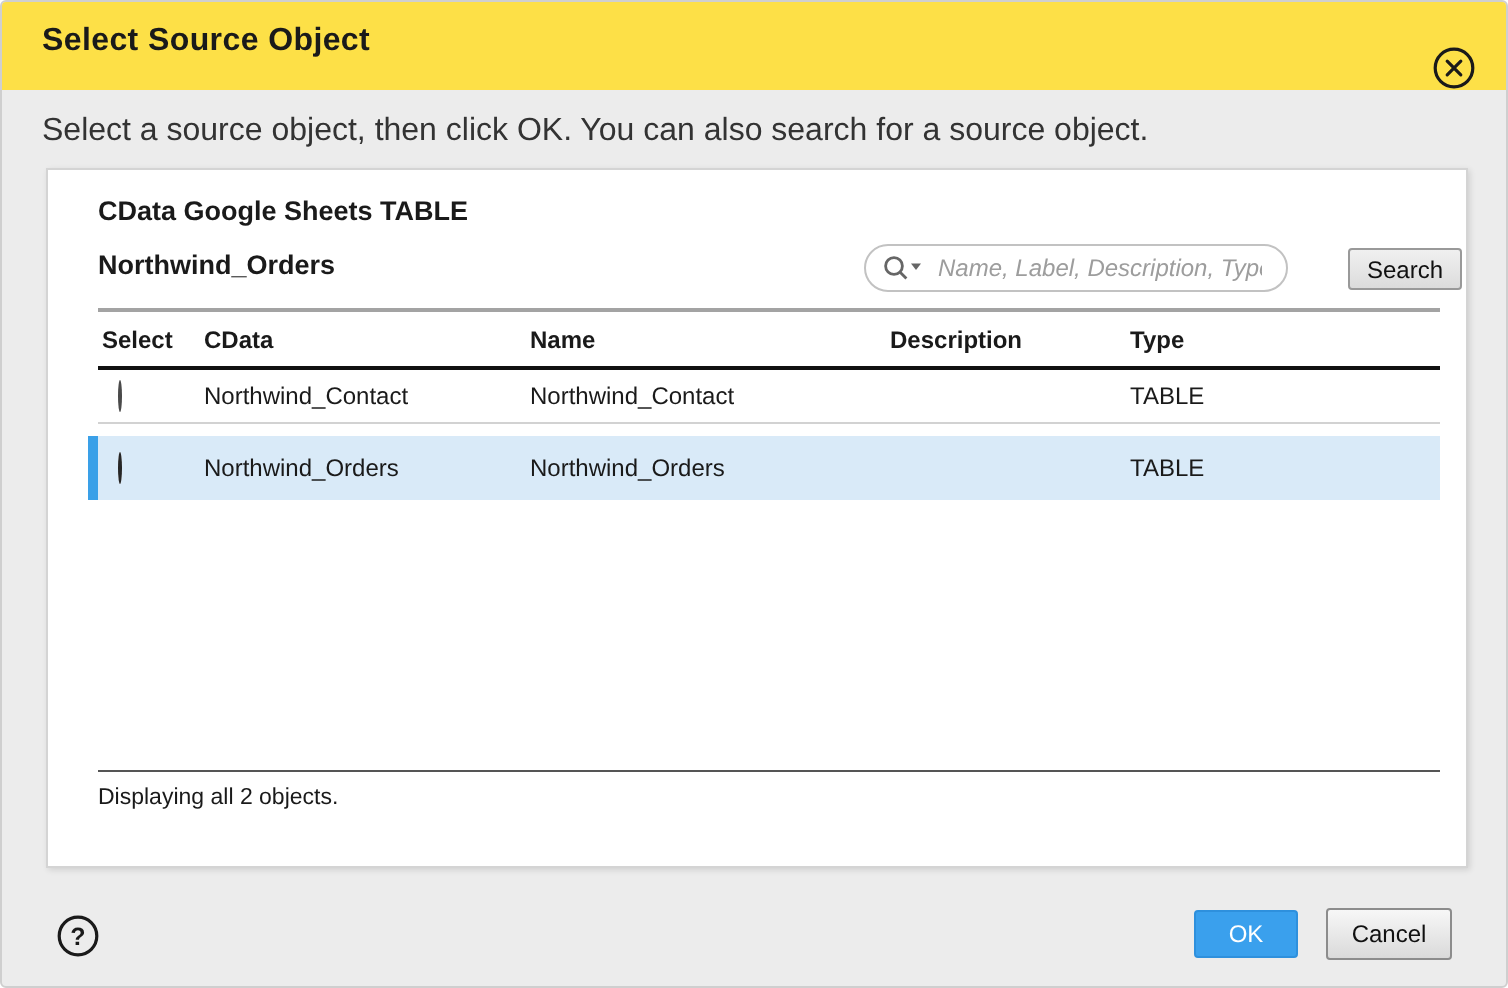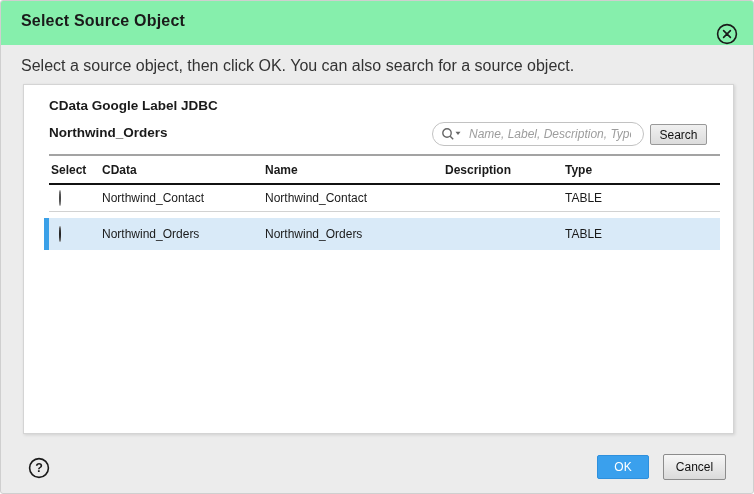--- a/index.html
+++ b/index.html
@@ -3,38 +3,38 @@
 <meta charset="utf-8">
 <style>
   html,body{margin:0;padding:0;background:#fff;}
   *{box-sizing:border-box;}
   .dialog{
     position:relative;width:754px;height:494px;overflow:hidden;
     font-family:"Liberation Sans",sans-serif;color:#1a1a1a;
     background:#ececec;border:1px solid #cfcfcf;border-radius:3px;
   }
   
-  .title-bar{position:absolute;top:0;left:0;right:0;height:44px;background:#86efac;}
+  .title-bar{position:absolute;top:0;left:0;right:0;height:44px;background:#fde047;}
   .title{position:absolute;left:20px;top:11px;font-size:16px;font-weight:bold;letter-spacing:.2px;}
   .close-btn{position:absolute;right:15px;top:22px;width:22px;height:22px;padding:0;border:none;background:transparent;cursor:pointer;line-height:0;}
   
   .subtitle{position:absolute;left:20px;top:56px;font-size:16px;color:#333;}
   
   .panel{position:absolute;left:22px;top:83px;width:711px;height:350px;background:#fff;
     border:1px solid #d4d4d4;box-shadow:1px 1px 3px rgba(0,0,0,.12);}
   .conn-name{position:absolute;left:25px;top:13px;font-size:13.5px;font-weight:bold;}
   .object-name{position:absolute;left:25px;top:40px;font-size:13.5px;font-weight:bold;}
   
   .search-box{position:absolute;left:408px;top:37px;width:212px;height:24px;background:#fff;
     border:1px solid #c2c2c2;border-radius:13px;display:flex;align-items:center;padding:0 10px 0 8px;}
   .search-box .sicon{flex:0 0 auto;margin-right:4px;line-height:0;}
   .search-input{flex:1;min-width:0;border:none;outline:none;font-size:12px;background:transparent;
     font-family:"Liberation Sans",sans-serif;color:#333;}
   .search-input::placeholder{color:#9d9d9d;font-style:italic;}
-  .search-btn{position:absolute;left:626px;top:39px;width:57px;height:21px;font-size:12px;color:#111;
+  .search-btn{position:absolute;left:650px;top:39px;width:57px;height:21px;font-size:12px;color:#111;
     background:linear-gradient(#f0f0f0,#dcdcdc);border:1px solid #999;border-radius:2px;cursor:pointer;
     font-family:"Liberation Sans",sans-serif;}
   
   .thead{position:absolute;left:25px;top:69px;width:671px;height:31px;border-top:2px solid #a3a3a3;
     border-bottom:2px solid #111;display:flex;align-items:center;font-size:12px;font-weight:bold;}
   .col-select{width:53px;padding-left:2px;}
   .col-name{width:163px;}
   .col-label{width:152px;}
   .col-desc{width:148px;padding-left:28px;}
   .col-type{flex:1;}
@@ -73,21 +73,21 @@
           <path d="M7.6 7.6 L14.4 14.4 M14.4 7.6 L7.6 14.4" stroke="#1a1a1a" stroke-width="1.6" stroke-linecap="round"></path>
         </svg>
       </span>
     </button>
   </div>
 
   <div class="subtitle">Select a source object, then click OK. You can also search for a source object.</div>
 
   <div class="panel">
 
-    <div class="conn-name">CData Google Label JDBC</div>
+    <div class="conn-name">CData Google Sheets TABLE</div>
     <div class="object-name">Northwind_Orders</div>
 
     <div class="search-box">
       <span class="sicon">
         <svg width="22" height="14" viewBox="0 0 22 14">
           <circle cx="6" cy="6" r="4.2" fill="none" stroke="#666" stroke-width="1.4"></circle>
           <line x1="9.2" y1="9.2" x2="12.2" y2="12.2" stroke="#666" stroke-width="1.4"></line>
           <path d="M14.5 4.8 l5 0 l-2.5 3.2 z" fill="#666"></path>
         </svg>
       </span>
@@ -117,20 +117,21 @@
       <span class="sel-bar"></span>
       <div class="col-select">
         <span class="radio checked"></span>
       </div>
       <div class="col-name">Northwind_Orders</div>
       <div class="col-label">Northwind_Orders</div>
       <div class="col-desc"></div>
       <div class="col-type">TABLE</div>
     </div>
 
+    <div class="tfoot">Displaying all 2 objects.</div>
   </div>
 
   <button class="help-btn">
     <span>
       <svg width="22" height="22" viewBox="0 0 22 22">
         <circle cx="11" cy="11" r="9.4" fill="none" stroke="#1a1a1a" stroke-width="1.6"></circle>
         <text x="11" y="15.4" text-anchor="middle" font-size="12.5" font-weight="bold" font-family="Liberation Sans, sans-serif" fill="#1a1a1a">?</text>
       </svg>
     </span>
   </button>

